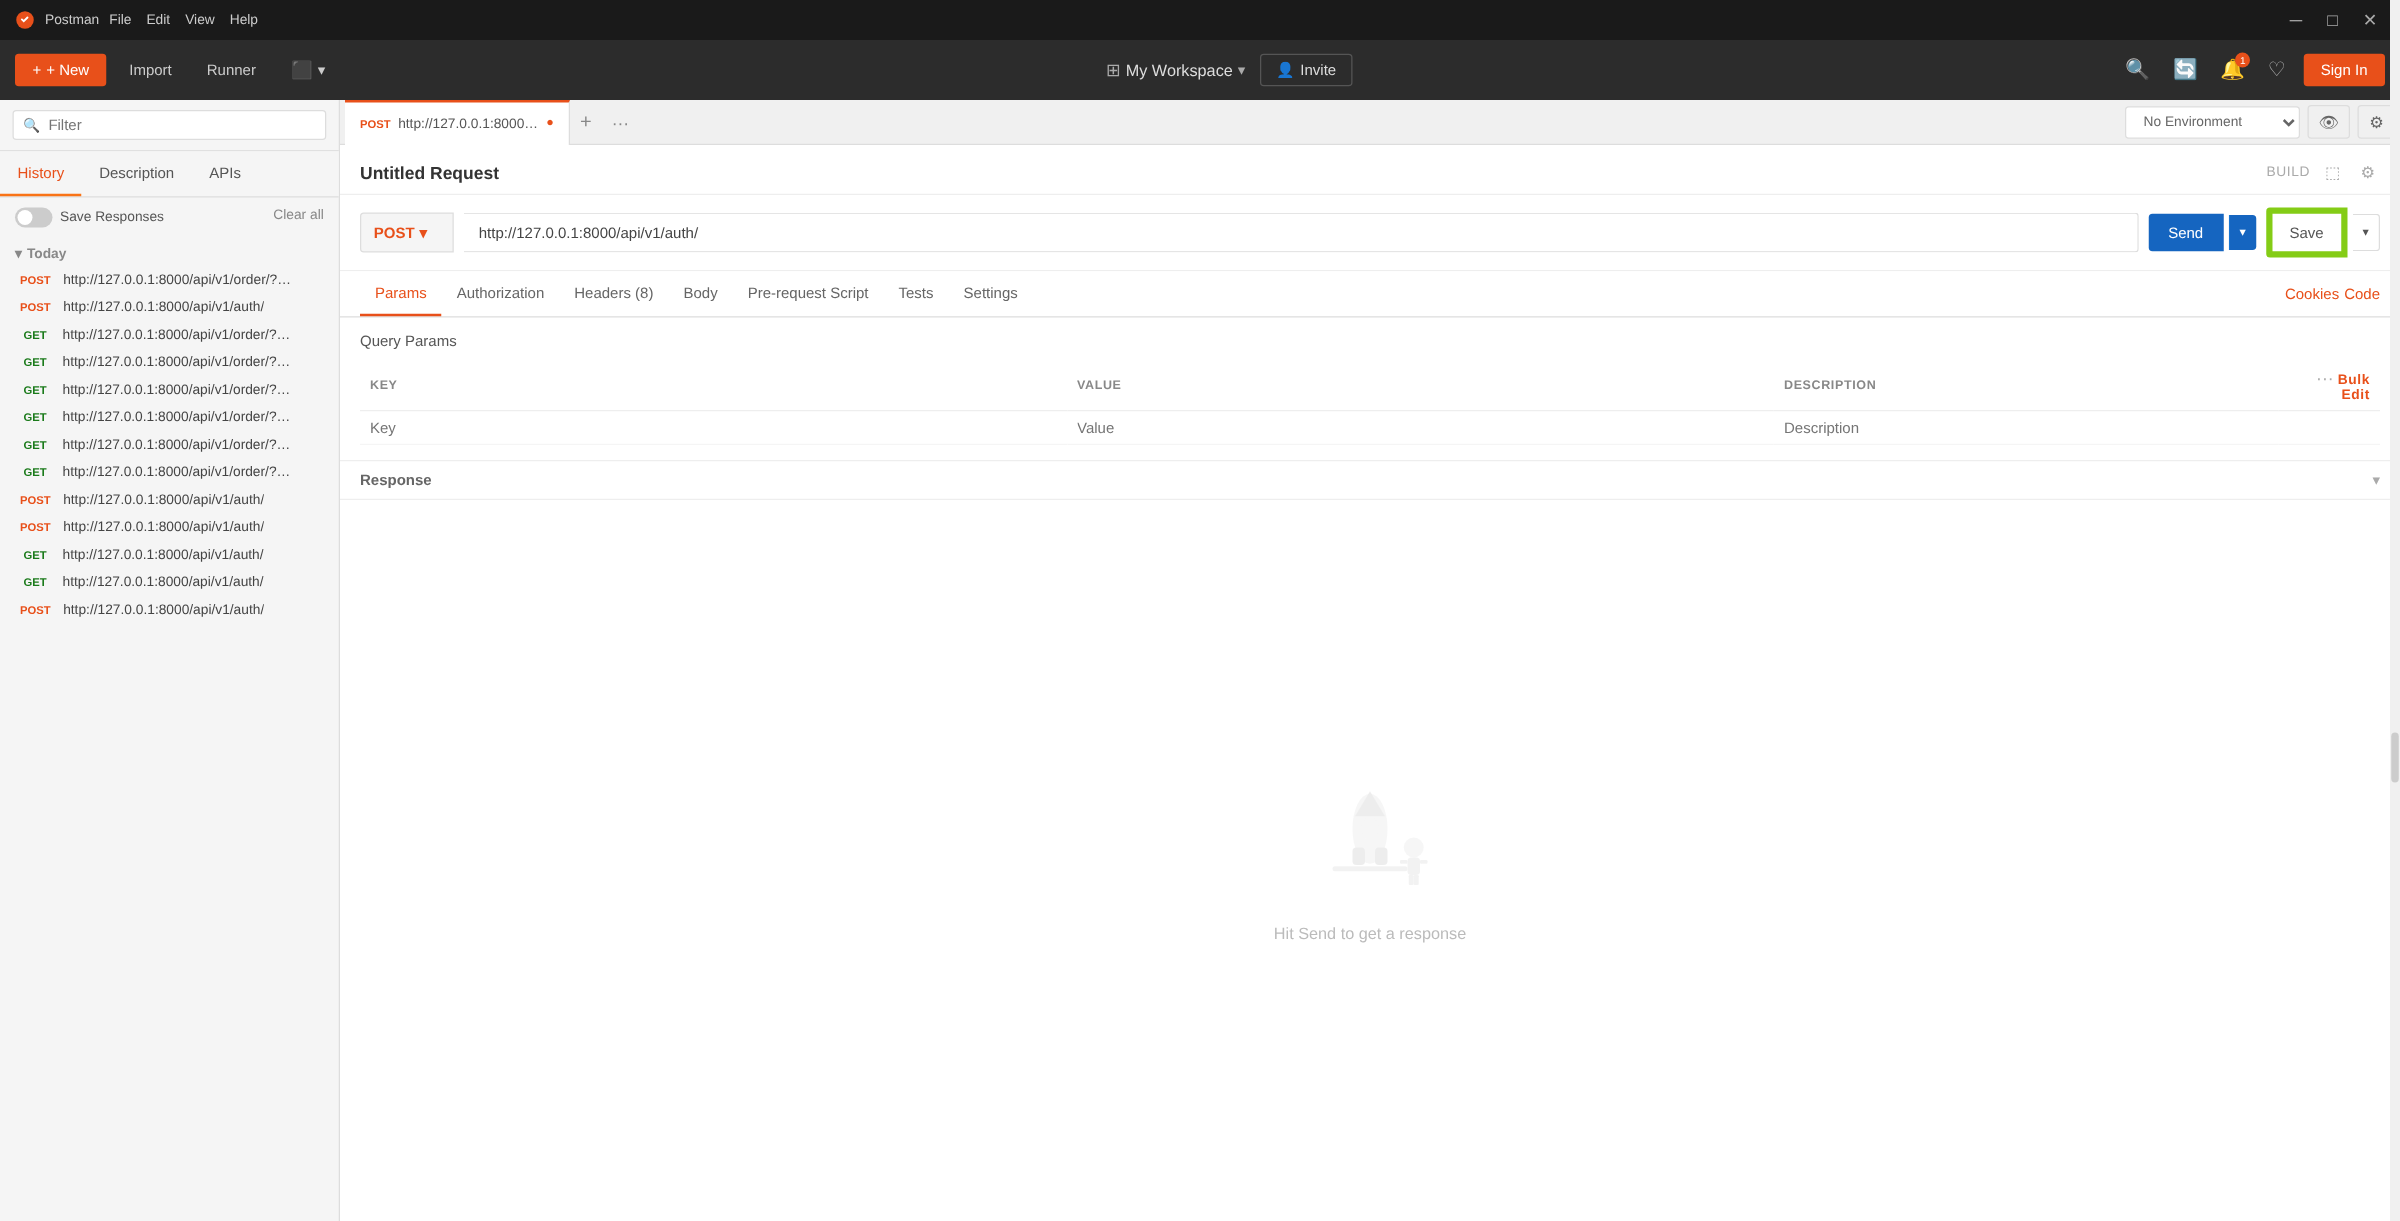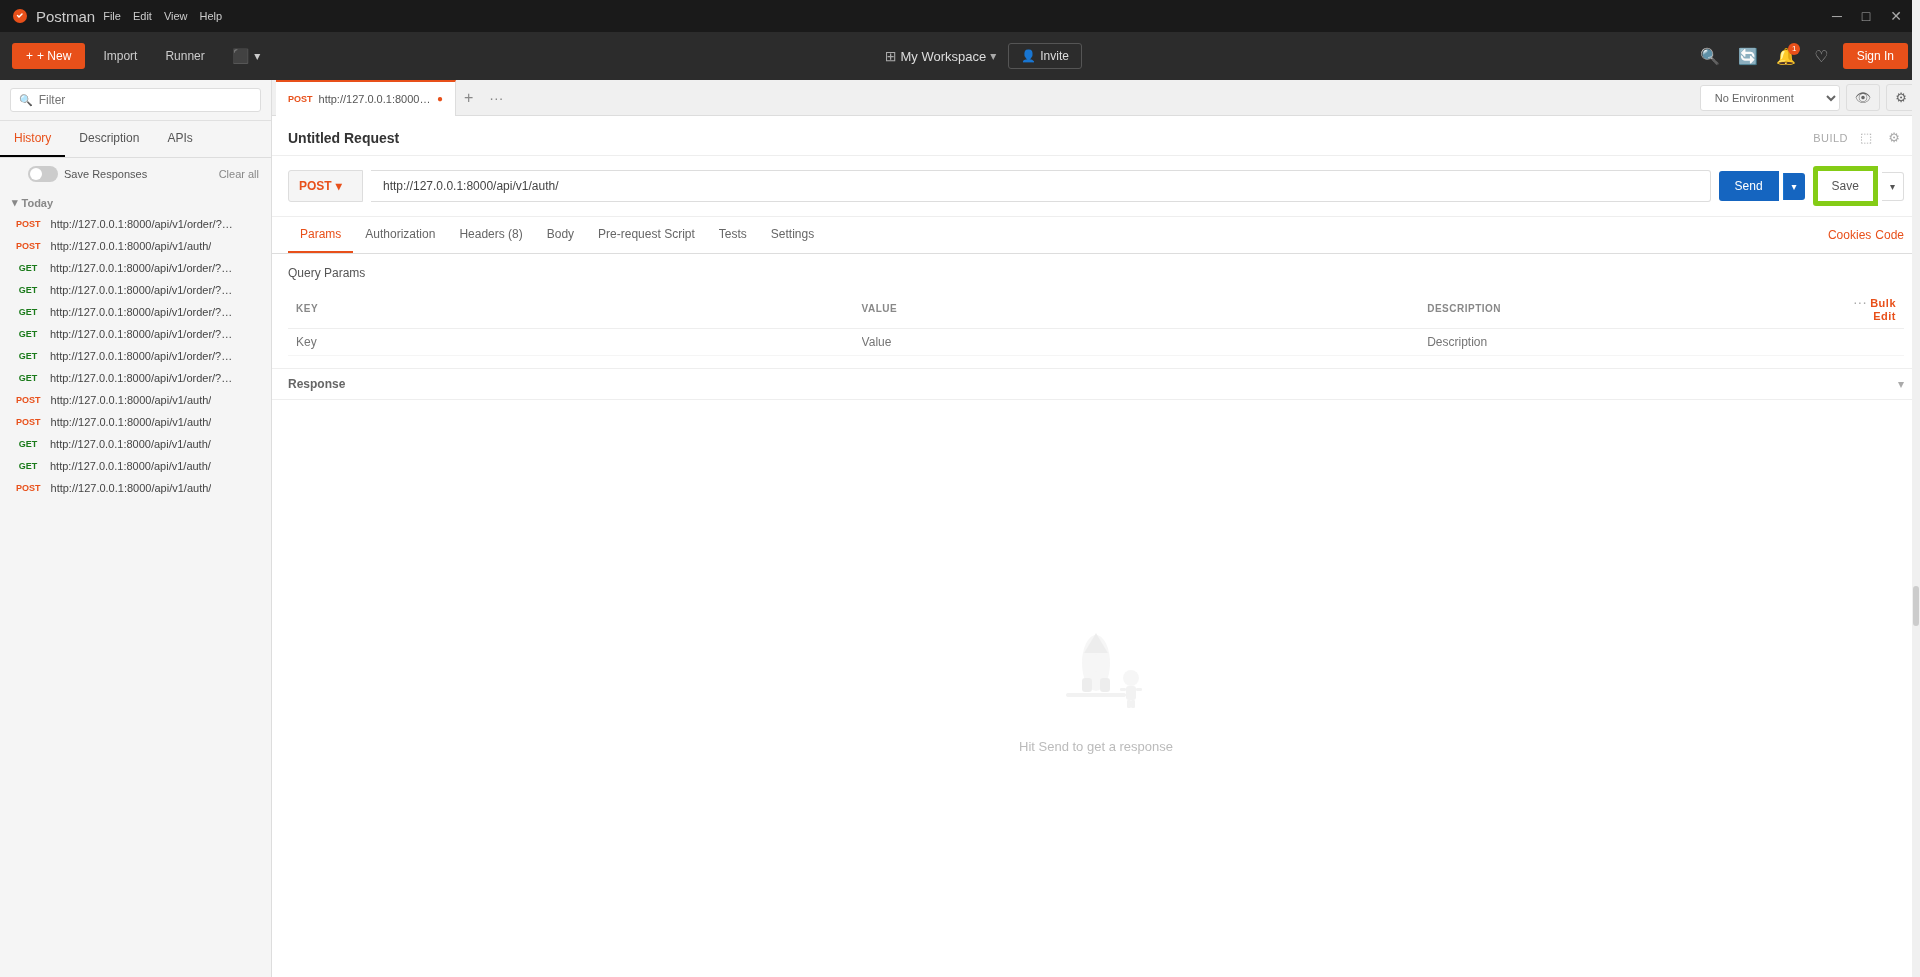--- a/index.html
+++ b/index.html
@@ -10,21 +10,21 @@
       height: 32px;
       background: #1a1a1a;
       display: flex;
       align-items: center;
       padding: 0 12px;
       justify-content: space-between;
       -webkit-app-region: drag;
     }
     .titlebar-left { display: flex; align-items: center; gap: 8px; }
     .titlebar-logo { width: 16px; height: 16px; }
-    .titlebar-app-name { color: #ccc; font-size: 15px; }
+    .titlebar-app-name { color: #ccc; font-size: 11px; }
     .titlebar-menu { display: flex; gap: 12px; }
     .titlebar-menu span { color: #ccc; font-size: 11px; cursor: pointer; }
     .titlebar-controls { display: flex; gap: 8px; }
     .titlebar-btn { color: #aaa; font-size: 14px; cursor: pointer; padding: 2px 6px; }
 
     
     .toolbar {
       height: 48px;
       background: #2c2c2c;
       display: flex;
@@ -133,30 +133,28 @@
     .sidebar-tab {
       padding: 10px 14px;
       font-size: 12px;
       color: #555;
       cursor: pointer;
       border-bottom: 2px solid transparent;
       font-weight: 500;
     }
     .sidebar-tab.active {
       color: #e8501a;
-      border-bottom: 2px solid #000000;
+      border-bottom: 2px solid #f97316;
     }
     .save-responses-row {
       display: flex;
-      align-items: center;
       justify-content: space-between;
       padding: 8px 12px;
       font-size: 11px;
       color: #555;
-      margin-left: 16px;
     }
     .toggle-switch {
       width: 30px;
       height: 16px;
       background: #ccc;
       border-radius: 8px;
       position: relative;
       cursor: pointer;
     }
     .toggle-switch.off::after {

